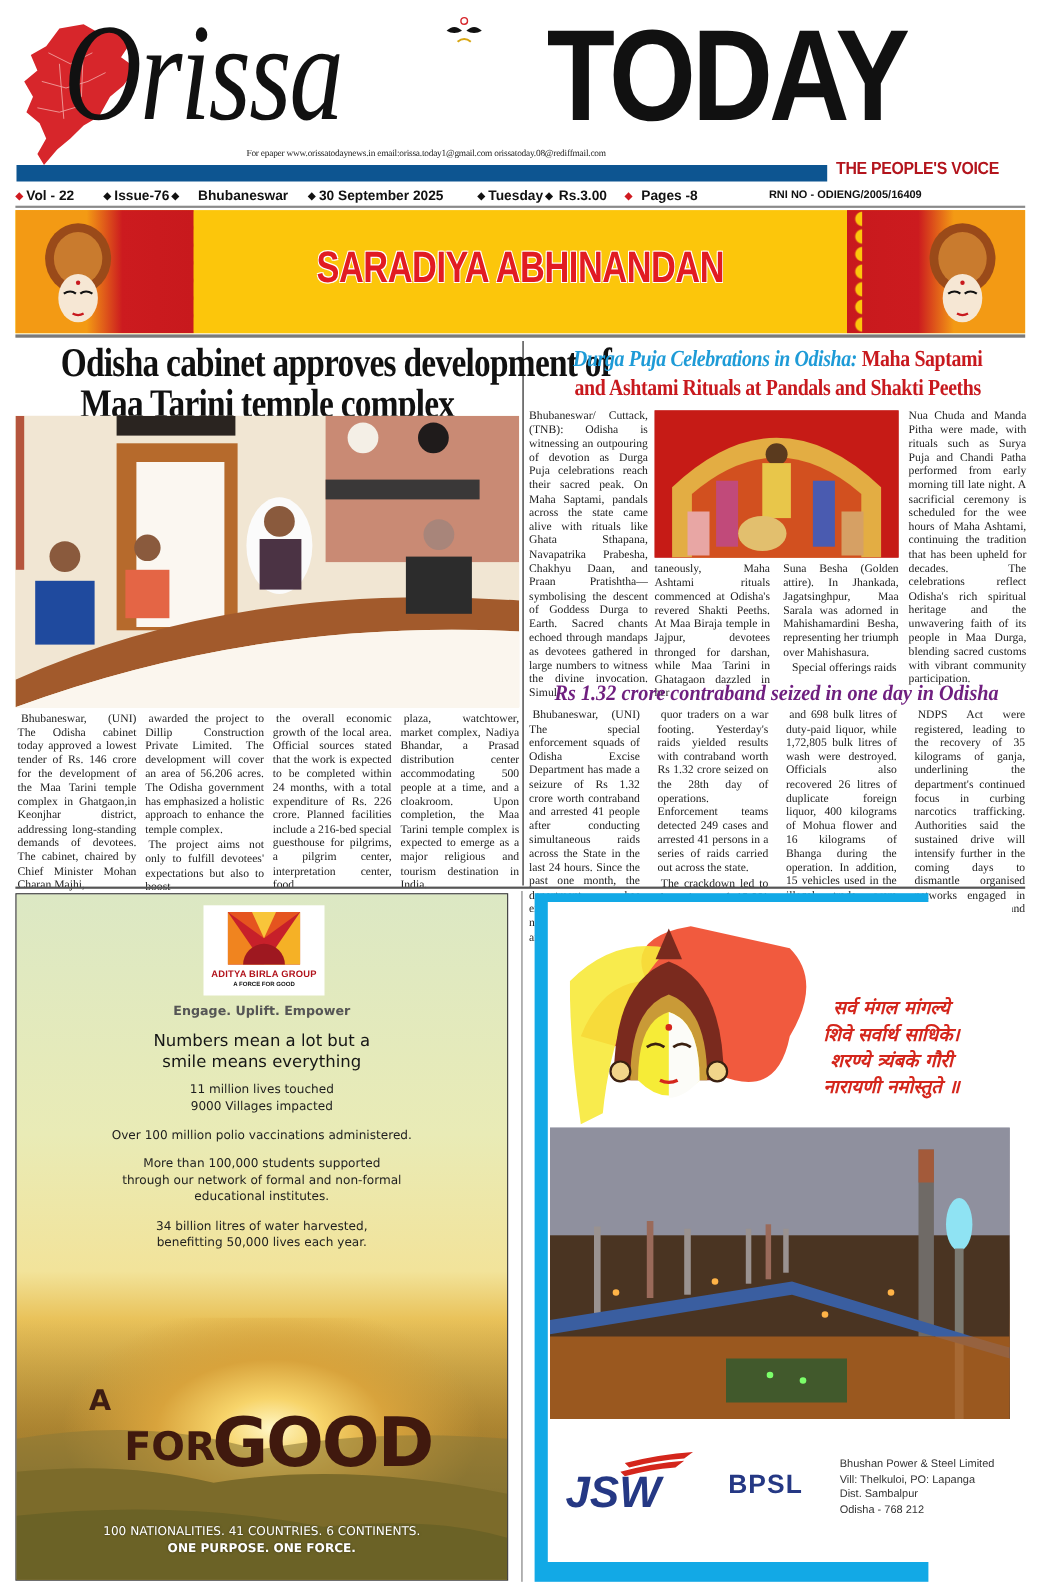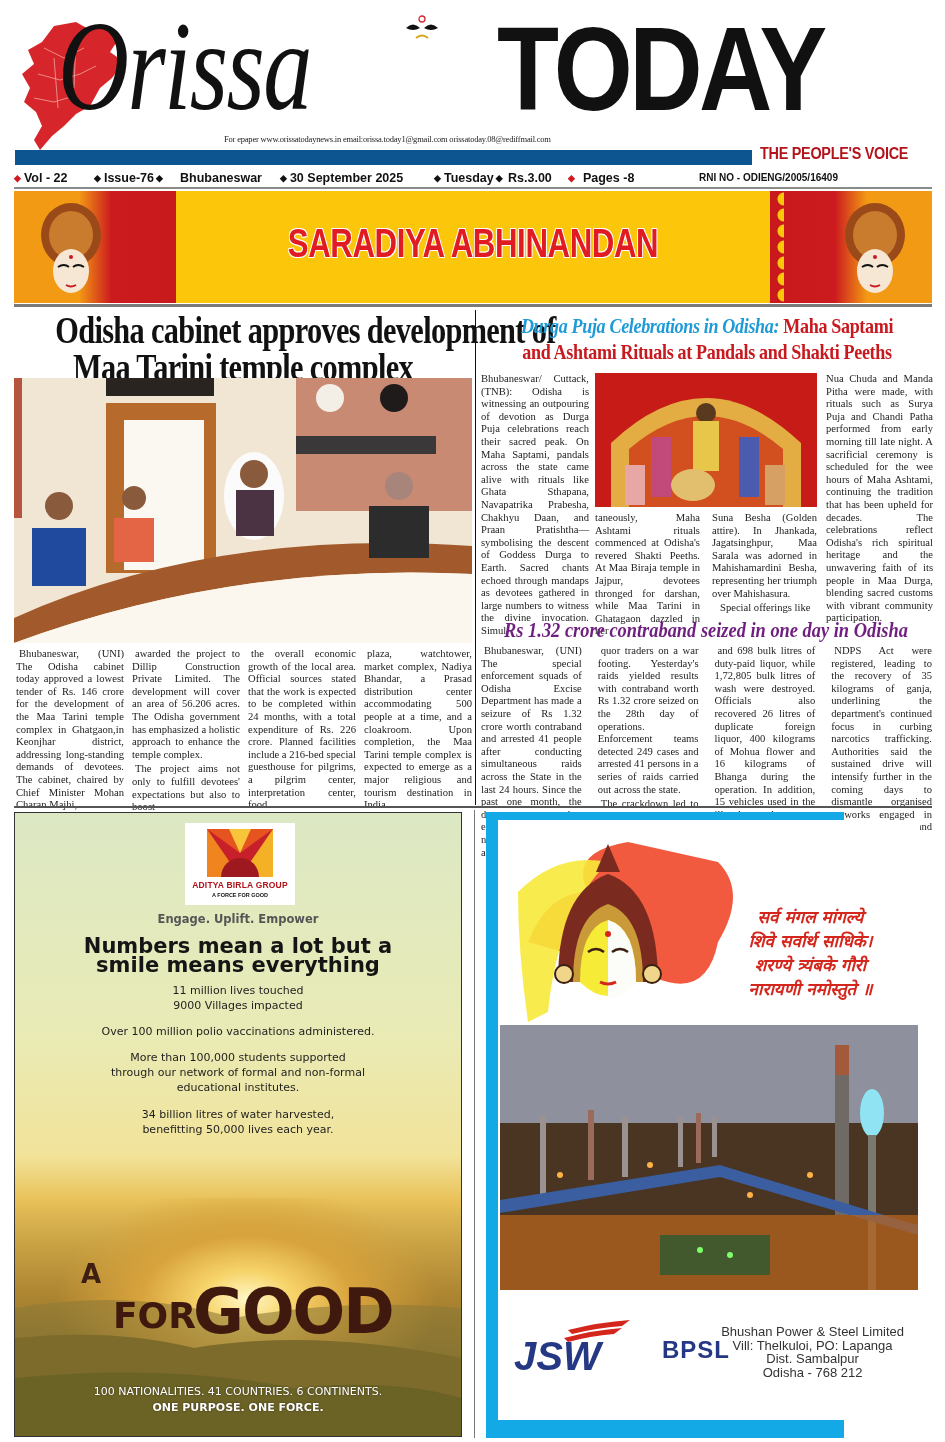--- a/index.html
+++ b/index.html
@@ -57,39 +57,39 @@
   .story3 h3 { position: absolute; left: 480px; top: 619px; width: 452px; text-align: center; font-family: "Liberation Serif", serif; font-weight: 700; font-style: italic; font-size: 20px; line-height: 22px; color: #6f1f7f; white-space: nowrap; transform: scaleX(0.92); transform-origin: center top; }
   .story3 .cols { left: 481px; top: 645px; width: 451px; gap: 16px; }
 
   
   .ad-abg { position: absolute; left: 14px; top: 812px; width: 448px; height: 625px; border: 1px solid #333; overflow: hidden; background: linear-gradient(180deg, #dce8c4 0%, #e9ebb6 35%, #f2e39a 55%, #e9c25a 62%, #b58d34 78%, #7e6e2b 100%); font-family: "DejaVu Sans", sans-serif; text-align: center; color: #1c1c1c; }
   .abg-logo { position: absolute; left: 170px; top: 10px; width: 110px; height: 82px; background: #fff; }
   .abg-logo .mark { position: absolute; left: 22px; top: 6px; width: 66px; height: 48px; }
   .abg-logo .name { position: absolute; left: 0; right: 0; top: 57px; font-family: "Liberation Sans", sans-serif; font-weight: 700; font-size: 8.5px; color: #b1121b; letter-spacing: 0.2px; }
   .abg-logo .sub { position: absolute; left: 0; right: 0; top: 69px; font-family: "Liberation Sans", sans-serif; font-weight: 700; font-size: 5.5px; color: #111; }
   .abg-engage { position: absolute; left: 0; right: 0; top: 99px; font-weight: 700; font-size: 11.5px; color: #555; }
-  .abg-head { position: absolute; left: 0; right: 0; top: 124px; font-weight: 700; font-size: 21px; line-height: 19px; color: #151515; }
+  .abg-head { position: absolute; left: 0; right: 0; top: 124px; font-weight: 400; font-size: 15px; line-height: 19px; color: #151515; }
   .abg-stat { position: absolute; left: 0; right: 0; font-size: 11px; line-height: 15px; color: #1e1e1e; }
   .abg-hero { position: absolute; left: 0; right: 0; top: 385px; height: 240px; background: radial-gradient(ellipse at 52% 42%, #fff7c6 0%, #f7d46a 14%, #d8a33c 32%, transparent 58%), linear-gradient(180deg, transparent 0%, rgba(146,108,40,0.3) 45%, #7d6a2a 70%, #6a5d25 100%); }
   .hills { position: absolute; left: 0; bottom: 0; width: 100%; height: 170px; }
   .force-a { position: absolute; left: 66px; top: 446px; font-family: "DejaVu Sans", sans-serif; font-weight: 700; font-size: 26px; color: #3e1d12; }
   .force-force { position: absolute; left: 94px; top: 412px; font-family: "DejaVu Sans", sans-serif; font-weight: 700; font-size: 62px; line-height: 62px; letter-spacing: -2px; color: #40190e; }
   .force-for { position: absolute; left: 98px; top: 485px; font-family: "DejaVu Sans", sans-serif; font-weight: 700; font-size: 36px; line-height: 36px; color: #40190e; }
   .force-good { position: absolute; left: 178px; top: 468px; font-family: "DejaVu Sans", sans-serif; font-weight: 700; font-size: 62px; line-height: 62px; letter-spacing: -2px; color: #40190e; }
   .abg-foot1 { position: absolute; left: 0; right: 0; top: 572px; font-size: 11px; color: #fff; text-shadow: 0 0 2px rgba(0,0,0,0.5); }
   .abg-foot2 { position: absolute; left: 0; right: 0; top: 588px; font-size: 11px; font-weight: 700; color: #fff; text-shadow: 0 0 2px rgba(0,0,0,0.5); }
 
   .ad-jsw { position: absolute; left: 486px; top: 812px; width: 358px; height: 626px; background: #12a9e6; }
   .ad-jsw .inner { position: absolute; left: 12px; top: 8px; width: 422px; height: 600px; background: #ffffff; overflow: hidden; }
   .durga-art { position: absolute; left: 20px; top: 12px; width: 220px; height: 195px; }
   .shloka { position: absolute; left: 225px; top: 85px; width: 175px; font-family: "DejaVu Serif", serif; font-weight: 700; font-style: italic; font-size: 17px; line-height: 24px; color: #d4261c; text-align: center; }
   .plant { position: absolute; left: 2px; top: 205px; width: 418px; height: 265px; background: linear-gradient(180deg, #8a8c9c 0%, #a19aa0 35%, #6b5a52 48%, #5e3c22 62%, #a3581e 78%, #3f2c1a 100%); overflow: hidden; }
   .jsw-logo { position: absolute; left: 12px; top: 500px; width: 140px; height: 55px; }
   .bpsl { position: absolute; left: 164px; top: 516px; font-family: "Liberation Sans", sans-serif; font-weight: 700; font-size: 24px; color: #253884; letter-spacing: 1px; }
-  .jsw-address { position: absolute; right: 16px; top: 505px; text-align: center; font-family: "Liberation Sans", sans-serif; font-size: 13px; line-height: 13.5px; color: #333; }
+  .jsw-address { position: absolute; right: 16px; top: 505px; text-align: left; font-family: "Liberation Sans", sans-serif; font-size: 10px; line-height: 13.5px; color: #333; }
 </style>
 </head>
 <body>
 
 <header class="masthead">
   <svg class="odisha-map" viewBox="0 0 150 132">
     <path d="M40 8 L62 4 L76 12 L92 8 L104 22 L96 34 L110 44 L98 60 L86 70 L76 88 L62 96 L50 108 L38 118 L26 132 L20 122 L28 108 L22 94 L10 84 L16 70 L8 56 L20 46 L14 32 L28 24 Z" fill="#d7262b"></path>
     <path d="M30 30 L50 40 L70 30 M24 56 L46 62 L66 56 L82 48 M20 80 L40 84 L60 78 M40 40 L44 90 M62 20 L60 70" stroke="#f0a3a0" stroke-width="0.8" fill="none"></path>
   </svg>
   <div class="title-orissa">Orissa</div>
@@ -233,21 +233,21 @@
       <rect x="170" y="92" width="20" height="40" fill="#d6a064"></rect>
       <ellipse cx="98" cy="112" rx="22" ry="16" fill="#e2bf6e"></ellipse>
     </svg>
   </div>
   <div class="cols-b">
     <div class="col">
         <p>taneously, Maha Ashtami rituals commenced at Odisha's revered Shakti Peeths. At Maa Biraja temple in Jajpur, devotees thronged for darshan, while Maa Tarini in Ghatagaon dazzled in her</p>
       </div>
     <div class="col">
         <p>Suna Besha (Golden attire). In Jhankada, Jagatsinghpur, Maa Sarala was adorned in Mahishamardini Besha, representing her triumph over Mahishasura.</p>
-        <p style="text-indent:8px;margin-top:2px">Special offerings like</p>
+        <p style="text-indent:8px;margin-top:2px">Special offerings raids</p>
       </div>
   </div>
   <p class="col-c">Nua Chuda and Manda Pitha were made, with rituals such as Surya Puja and Chandi Patha performed from early morning till late night. A sacrificial ceremony is scheduled for the wee hours of Maha Ashtami, continuing the tradition that has been upheld for decades. The celebrations reflect Odisha's rich spiritual heritage and the unwavering faith of its people in Maa Durga, blending sacred customs with vibrant community participation.</p>
 </article>
 
 <article class="story3">
   <h3>Rs 1.32 crore contraband seized in one day in Odisha</h3>
   <div class="cols">
     <div class="col">
         <p>Bhubaneswar, (UNI) The special enforcement squads of Odisha Excise Department has made a seizure of Rs 1.32 crore worth contraband and arrested 41 people after conducting simultaneous raids across the State in the last 24 hours. Since the past one month, the department has embarked on a drive to nab the drug peddlers and illicit li-</p>

